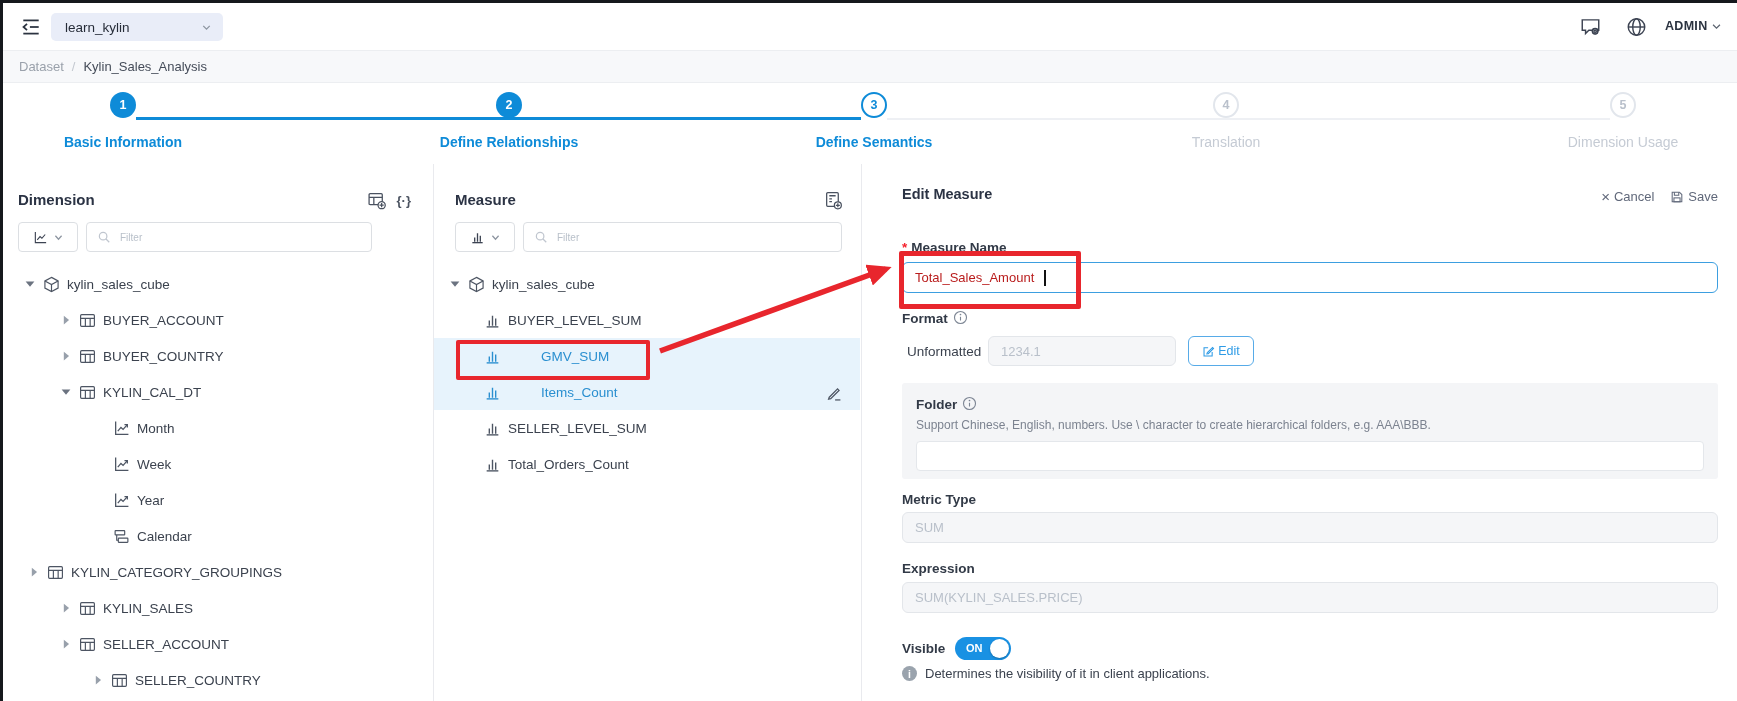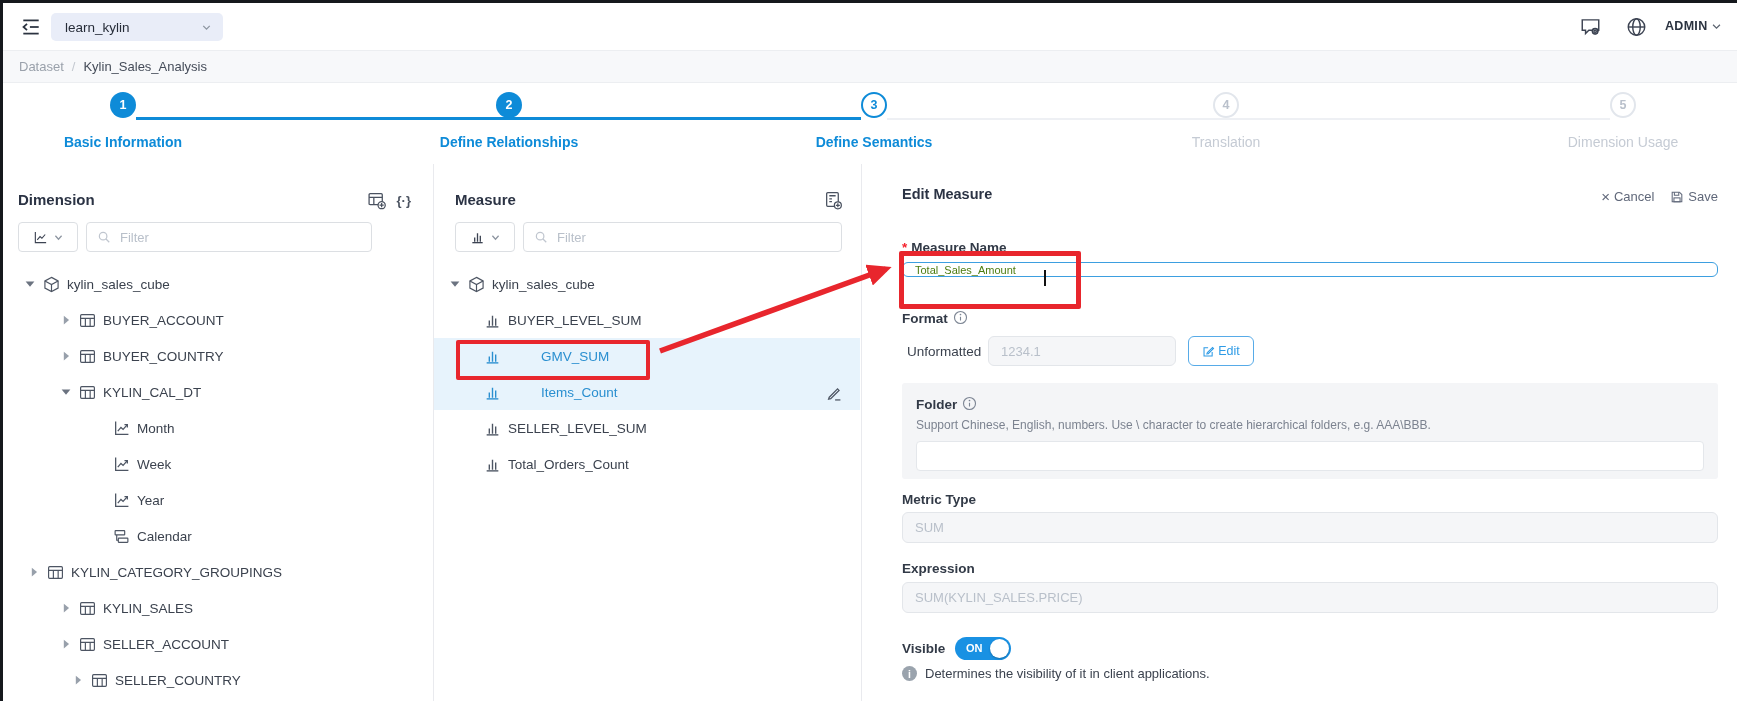--- a/index.html
+++ b/index.html
@@ -49,41 +49,41 @@
   .panel.edit{left:862px;width:875px;}
   .ptitle{position:absolute;top:27px;font-size:15px;font-weight:700;color:#2b3344;}
   .hdr-icons{position:absolute;top:27px;display:flex;gap:10px;align-items:center;color:#4a5260;}
   .hdr-icons .hicon{width:20px;height:19px;cursor:pointer;}
   .braces-icon{font-size:13px;font-weight:700;color:#4a5260;cursor:pointer;}
   .filter-row{position:absolute;top:58px;display:flex;gap:8px;}
   .type-drop{width:60px;height:30px;border:1px solid #dcdfe3;border-radius:4px;display:flex;
       align-items:center;justify-content:center;gap:5px;color:#3c4352;cursor:pointer;box-sizing:border-box;}
   .filter-box{height:30px;border:1px solid #dcdfe3;border-radius:4px;display:flex;align-items:center;
       padding:0 10px;box-sizing:border-box;gap:7px;background:#fff;}
-  .filter-box input{border:none;outline:none;flex:1;font-size:13px;font-family:"Liberation Sans",sans-serif;
+  .filter-box input{border:none;outline:none;flex:1;font-size:10px;font-family:"Liberation Sans",sans-serif;
       color:#3b424e;background:transparent;}
   .filter-box input::placeholder{color:#b9c0ca;}
 
   .tree{position:absolute;top:102px;left:0;right:1px;}
   .trow{height:36px;display:flex;align-items:center;box-sizing:border-box;font-size:13.5px;color:#3b424e;cursor:pointer;}
   .trow.hl{background:#e7f3fc;gap:33px;}
   .trow .caret{width:14px;height:14px;margin-right:6px;flex:0 0 auto;display:flex;align-items:center;}
   .trow .ticon{width:17px;height:17px;margin-right:7px;flex:0 0 auto;color:#4d5563;}
   .trow.blue .ticon,.trow.blue .tlabel{color:#2a8fd0;}
   .trow .pencil{margin-left:auto;margin-right:18px;width:17px;height:17px;color:#4d5563;cursor:pointer;}
 
   
   .ed-title{position:absolute;left:40px;top:22px;font-size:14.5px;font-weight:700;color:#2b3344;}
   .ed-actions{position:absolute;right:19px;top:24px;display:flex;gap:16px;align-items:center;
       font-size:13px;color:#60687a;}
   .ed-actions .act{display:flex;align-items:center;gap:4px;cursor:pointer;}
   .field-label{position:absolute;left:40px;font-size:13.5px;font-weight:700;color:#323a47;}
   .req{color:#f5222d;margin-right:4px;font-weight:700;}
-  .name-input{position:absolute;left:40px;top:98px;width:816px;height:15px;box-sizing:border-box;
-      border:1.5px solid #3d9fe0;border-radius:6px;padding:0 12px;font-size:11px;color:#4d7c0f;
+  .name-input{position:absolute;left:40px;top:98px;width:816px;height:31px;box-sizing:border-box;
+      border:1.5px solid #3d9fe0;border-radius:6px;padding:0 12px;font-size:13px;color:#b91c1c;
       font-family:"Liberation Sans",sans-serif;outline:none;}
   .text-caret{position:absolute;left:182px;top:106px;width:1.5px;height:16px;background:#111;}
   .info-icon{display:inline-block;width:15px;height:15px;color:#7d8694;vertical-align:-2px;margin-left:5px;}
   .dis-input{position:absolute;height:30px;background:#f5f6f8;border:1px solid #e3e6ea;border-radius:6px;
       box-sizing:border-box;display:flex;align-items:center;padding:0 12px;font-size:13px;color:#b9c0ca;}
   .plain-label{position:absolute;left:45px;font-size:13.5px;color:#3b424e;}
   .edit-btn{position:absolute;left:326px;top:172px;width:66px;height:30px;border:1px solid #57abe8;
       border-radius:6px;display:flex;align-items:center;justify-content:center;gap:3px;color:#2e9be6;
       font-size:12.5px;cursor:pointer;background:#fff;box-sizing:border-box;}
   .folder-panel{position:absolute;left:40px;top:219px;width:816px;height:96px;background:#f4f5f7;
@@ -357,21 +357,21 @@
             </svg>
           </span>
           <span class="ticon">
             <svg class="ic" viewBox="0 0 16 16" fill="none" stroke="currentColor" stroke-width="1.1">
               <rect x="1.5" y="2.5" width="13" height="11" rx="1"></rect>
               <path d="M1.5 6 H14.5 M6 6 V13.5 M10.5 6 V13.5"></path>
             </svg>
           </span>
           <span class="tlabel">SELLER_ACCOUNT</span>
         </div>
-        <div class="trow" style="padding-left: 68px;">
+        <div class="trow" style="padding-left: 88px;">
           <span class="caret">
             <svg class="ic" viewBox="0 0 16 16">
               <path d="M5.5 3 L11.5 8 L5.5 13 Z" fill="#98a0ab"></path>
             </svg>
           </span>
           <span class="ticon">
             <svg class="ic" viewBox="0 0 16 16" fill="none" stroke="currentColor" stroke-width="1.1">
               <rect x="1.5" y="2.5" width="13" height="11" rx="1"></rect>
               <path d="M1.5 6 H14.5 M6 6 V13.5 M10.5 6 V13.5"></path>
             </svg>

